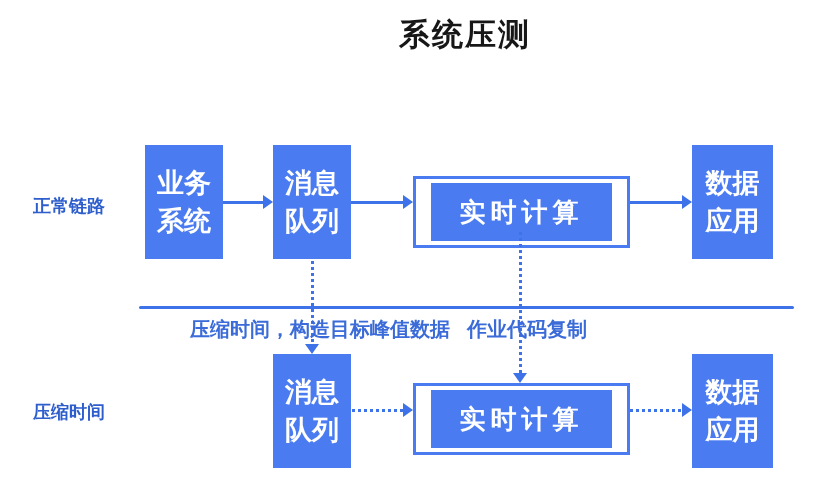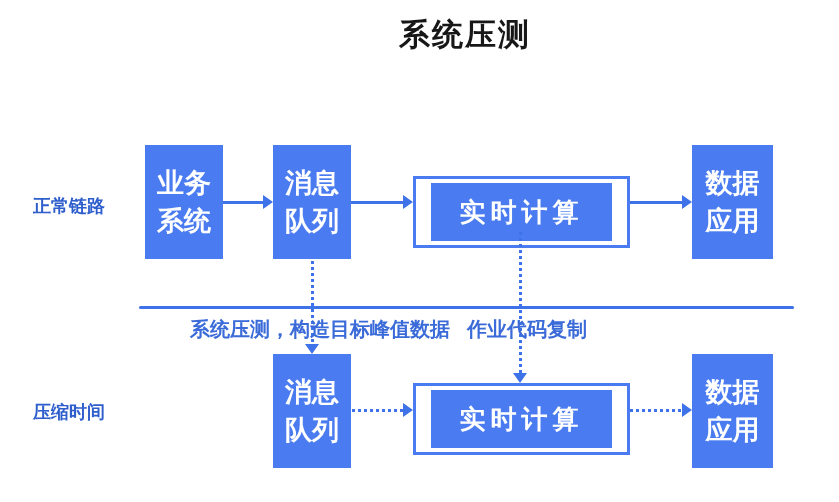--- a/index.html
+++ b/index.html
@@ -129,21 +129,21 @@
   <div class="arrow-v" style="left:305px;top:261px;height:93px">
     <i class="line"></i>
     <i class="head"></i>
   </div>
   <div class="arrow-v" style="left:513px;top:232px;height:151px">
     <i class="line"></i>
     <i class="head"></i>
   </div>
 
   <div class="divider"></div>
-  <div class="annotation" style="left:190px">系统压测，构造目标峰值数据</div>
+  <div class="annotation" style="left:190px">压缩时间，构造目标峰值数据</div>
   <div class="annotation" style="left:467px">作业代码复制</div>
 
   <div class="node" style="left:273px;top:354px">
     <span>消息</span>
     <span>队列</span>
   </div>
 
   <div class="arrow-h dotted" style="left:352px;top:403px;width:61px">
     <i class="line"></i>
     <i class="head"></i>

